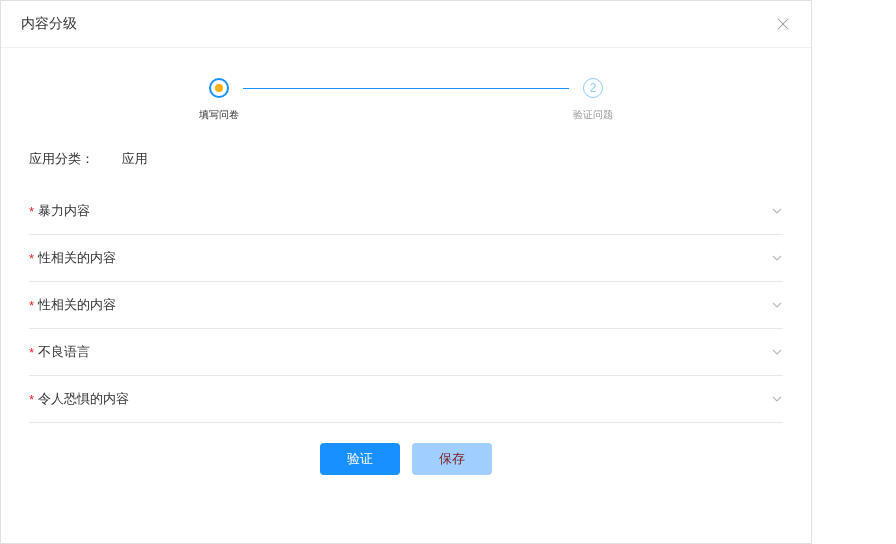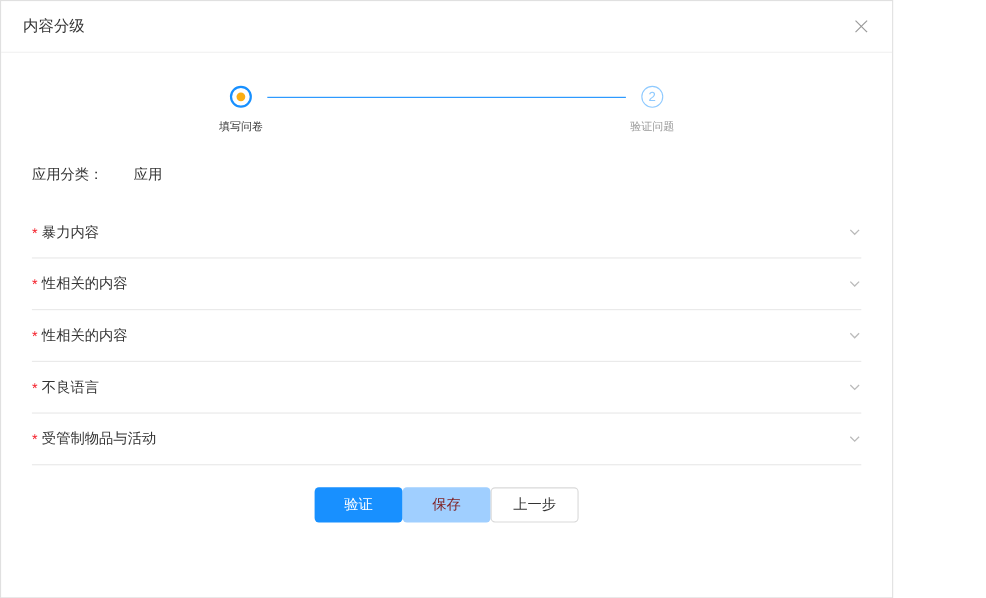--- a/index.html
+++ b/index.html
@@ -20,21 +20,21 @@
     .step-label { font-size: 10px; color: #333; }
     .step-pending .step-label { color: #999; }
     .category-row { font-size: 13px; color: #333; margin-bottom: 20px; }
     .category-label { display: inline-block; }
     .category-value { display: inline-block; margin-left: 24px; }
     .accordion-item { border-bottom: 1px solid #e8e8e8; padding: 14px 0; display: flex; align-items: center; justify-content: space-between; cursor: pointer; }
     .accordion-label { font-size: 13px; color: #333; display: flex; align-items: center; }
     .required { color: #f5222d; margin-right: 4px; font-size: 13px; }
     .chevron { color: #bbb; display: flex; align-items: center; }
     .chevron svg { width: 12px; height: 12px; }
-    .modal-footer { padding: 20px 0 24px 0; display: flex; justify-content: center; }
+    .modal-footer { padding: 20px 0 24px 0; display: flex; justify-content: center; gap: 12px; }
     .btn { min-width: 80px; height: 32px; border-radius: 4px; font-size: 13px; cursor: pointer; border: none; padding: 0 18px; display: flex; align-items: center; justify-content: center; }
     .btn-primary { background: #1890ff; color: #fff; }
     .btn-disabled { background: #a0cfff; color: #7f1d1d; cursor: not-allowed; }
     .btn-default { background: #fff; color: #333; border: 1px solid #d9d9d9; }
   </style>
 </head>
 <body>
 
 <div class="modal">
   <div class="modal-header">
@@ -111,28 +111,27 @@
       <div class="chevron">
         <svg viewBox="0 0 12 12" fill="none" stroke="currentColor" stroke-width="1.2">
             <polyline points="2,4 6,8 10,4"></polyline>
           </svg>
       </div>
     </div>
 
     <div class="accordion-item">
       <div class="accordion-label">
         <span class="required">*</span>
-        <span>受管制物品与活动</span>
+        <span>令人恐惧的内容</span>
       </div>
       <div class="chevron">
         <svg viewBox="0 0 12 12" fill="none" stroke="currentColor" stroke-width="1.2">
             <polyline points="2,4 6,8 10,4"></polyline>
           </svg>
       </div>
     </div>
 
     <div class="modal-footer">
       <button class="btn btn-primary">验证</button>
       <button class="btn btn-disabled">保存</button>
-      <button class="btn btn-default">上一步</button>
     </div>
   </div>
 </div>
 
 </body></html>

